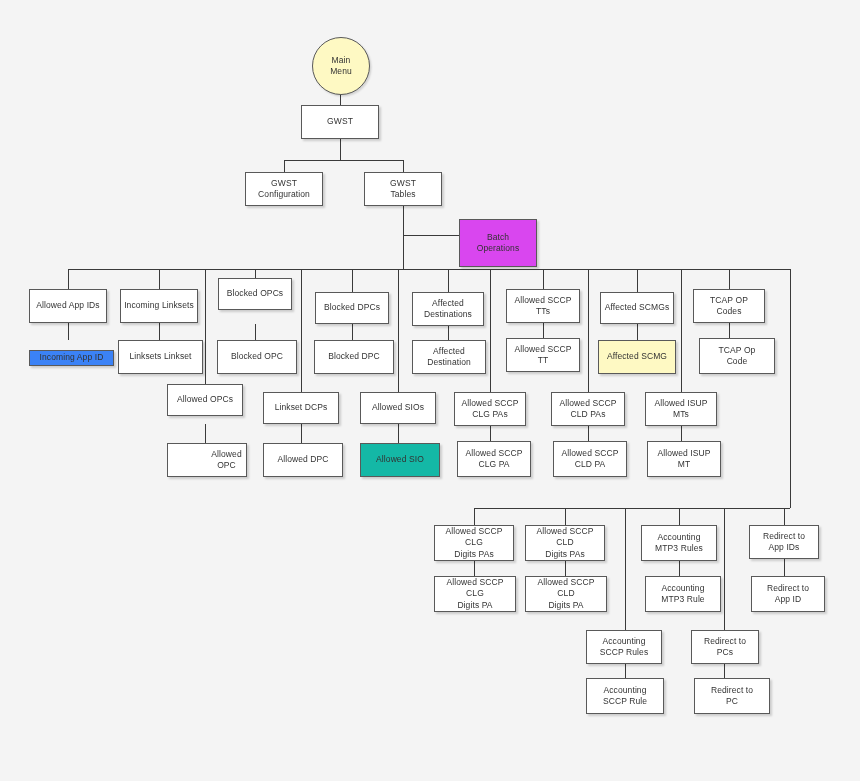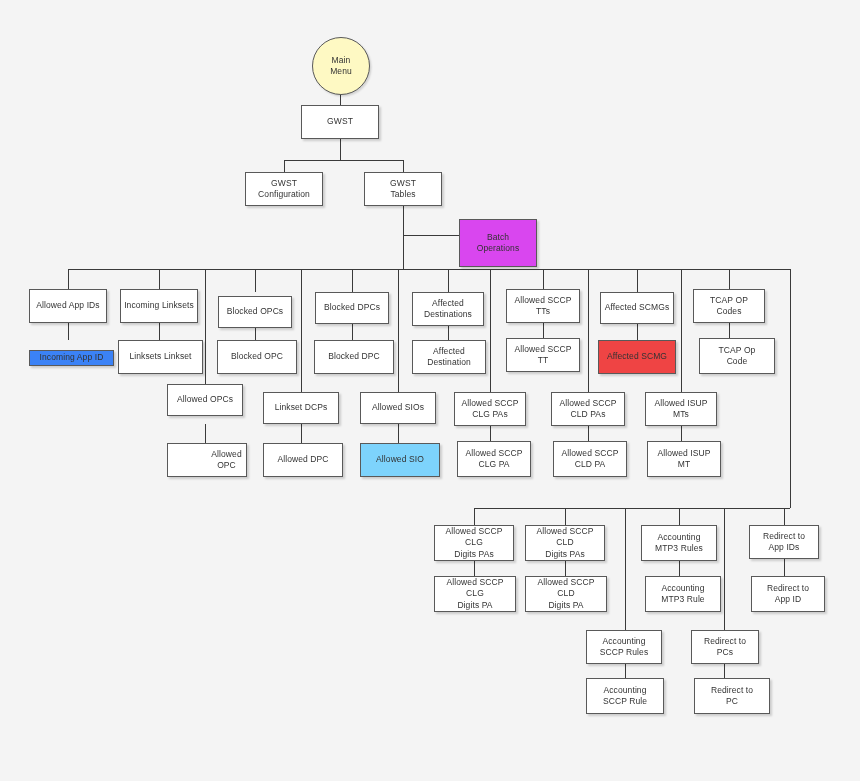--- a/index.html
+++ b/index.html
@@ -109,44 +109,44 @@
       <div class="node" style="left: 245px; top: 172px; width: 78px; height: 34px; background: rgb(255, 255, 255); border-color: rgb(89, 89, 89); color: rgb(51, 51, 51);">GWST
 Configuration</div>
       <div class="node" style="left: 364px; top: 172px; width: 78px; height: 34px; background: rgb(255, 255, 255); border-color: rgb(89, 89, 89); color: rgb(51, 51, 51);">GWST
 Tables</div>
       <div class="node" style="left: 459px; top: 219px; width: 78px; height: 48px; background: #d946ef; border-color: rgb(89, 89, 89); color: rgb(51, 51, 51);">Batch
 Operations</div>
       <div class="node" style="left: 29px; top: 289px; width: 78px; height: 34px; background: rgb(255, 255, 255); border-color: rgb(89, 89, 89); color: rgb(51, 51, 51);">Allowed App IDs</div>
       <div class="node" style="left: 29px; top: 350px; width: 85px; height: 16px; background: #3b82f6; border-color: rgb(89, 89, 89); color: rgb(51, 51, 51);">Incoming App ID</div>
       <div class="node" style="left: 120px; top: 289px; width: 78px; height: 34px; background: rgb(255, 255, 255); border-color: rgb(89, 89, 89); color: rgb(51, 51, 51);">Incoming Linksets</div>
       <div class="node" style="left: 118px; top: 340px; width: 85px; height: 34px; background: rgb(255, 255, 255); border-color: rgb(89, 89, 89); color: rgb(51, 51, 51);">Linksets Linkset</div>
-      <div class="node" style="left: 218px; top: 296px; width: 74px; height: 32px; background: rgb(255, 255, 255); border-color: rgb(89, 89, 89); color: rgb(51, 51, 51);">Blocked OPCs</div>
+      <div class="node" style="left: 218px; top: 278px; width: 74px; height: 32px; background: rgb(255, 255, 255); border-color: rgb(89, 89, 89); color: rgb(51, 51, 51);">Blocked OPCs</div>
       <div class="node" style="left: 217px; top: 340px; width: 80px; height: 34px; background: rgb(255, 255, 255); border-color: rgb(89, 89, 89); color: rgb(51, 51, 51);">Blocked OPC</div>
       <div class="node" style="left: 167px; top: 384px; width: 76px; height: 32px; background: rgb(255, 255, 255); border-color: rgb(89, 89, 89); color: rgb(51, 51, 51);">Allowed OPCs</div>
       <div class="node" style="left: 167px; top: 443px; width: 80px; height: 34px; background: rgb(255, 255, 255); border-color: rgb(89, 89, 89); color: rgb(51, 51, 51); padding-left: 41px;">Allowed OPC</div>
       <div class="node" style="left: 315px; top: 292px; width: 74px; height: 32px; background: rgb(255, 255, 255); border-color: rgb(89, 89, 89); color: rgb(51, 51, 51);">Blocked DPCs</div>
       <div class="node" style="left: 314px; top: 340px; width: 80px; height: 34px; background: rgb(255, 255, 255); border-color: rgb(89, 89, 89); color: rgb(51, 51, 51);">Blocked DPC</div>
       <div class="node" style="left: 263px; top: 392px; width: 76px; height: 32px; background: rgb(255, 255, 255); border-color: rgb(89, 89, 89); color: rgb(51, 51, 51);">Linkset DCPs</div>
       <div class="node" style="left: 263px; top: 443px; width: 80px; height: 34px; background: rgb(255, 255, 255); border-color: rgb(89, 89, 89); color: rgb(51, 51, 51);">Allowed DPC</div>
       <div class="node" style="left: 412px; top: 292px; width: 72px; height: 34px; background: rgb(255, 255, 255); border-color: rgb(89, 89, 89); color: rgb(51, 51, 51);">Affected
 Destinations</div>
       <div class="node" style="left: 412px; top: 340px; width: 74px; height: 34px; background: rgb(255, 255, 255); border-color: rgb(89, 89, 89); color: rgb(51, 51, 51);">Affected
 Destination</div>
       <div class="node" style="left: 360px; top: 392px; width: 76px; height: 32px; background: rgb(255, 255, 255); border-color: rgb(89, 89, 89); color: rgb(51, 51, 51);">Allowed SIOs</div>
-      <div class="node" style="left: 360px; top: 443px; width: 80px; height: 34px; background: #7dd3fc; border-color: rgb(89, 89, 89); color: rgb(51, 51, 51);">Allowed SIO</div>
+      <div class="node" style="left: 360px; top: 443px; width: 80px; height: 34px; background: #14b8a6; border-color: rgb(89, 89, 89); color: rgb(51, 51, 51);">Allowed SIO</div>
       <div class="node" style="left: 506px; top: 289px; width: 74px; height: 34px; background: rgb(255, 255, 255); border-color: rgb(89, 89, 89); color: rgb(51, 51, 51);">Allowed SCCP
 TTs</div>
       <div class="node" style="left: 506px; top: 338px; width: 74px; height: 34px; background: rgb(255, 255, 255); border-color: rgb(89, 89, 89); color: rgb(51, 51, 51);">Allowed SCCP
 TT</div>
       <div class="node" style="left: 454px; top: 392px; width: 72px; height: 34px; background: rgb(255, 255, 255); border-color: rgb(89, 89, 89); color: rgb(51, 51, 51);">Allowed SCCP
 CLG PAs</div>
       <div class="node" style="left: 457px; top: 441px; width: 74px; height: 36px; background: rgb(255, 255, 255); border-color: rgb(89, 89, 89); color: rgb(51, 51, 51);">Allowed SCCP
 CLG PA</div>
       <div class="node" style="left: 600px; top: 292px; width: 74px; height: 32px; background: rgb(255, 255, 255); border-color: rgb(89, 89, 89); color: rgb(51, 51, 51);">Affected SCMGs</div>
-      <div class="node" style="left: 598px; top: 340px; width: 78px; height: 34px; background: #ef4444; border-color: rgb(89, 89, 89); color: rgb(51, 51, 51);">Affected SCMG</div>
+      <div class="node" style="left: 598px; top: 340px; width: 78px; height: 34px; background: #fef9c3; border-color: rgb(89, 89, 89); color: rgb(51, 51, 51);">Affected SCMG</div>
       <div class="node" style="left: 551px; top: 392px; width: 74px; height: 34px; background: rgb(255, 255, 255); border-color: rgb(89, 89, 89); color: rgb(51, 51, 51);">Allowed SCCP
 CLD PAs</div>
       <div class="node" style="left: 553px; top: 441px; width: 74px; height: 36px; background: rgb(255, 255, 255); border-color: rgb(89, 89, 89); color: rgb(51, 51, 51);">Allowed SCCP
 CLD PA</div>
       <div class="node" style="left: 693px; top: 289px; width: 72px; height: 34px; background: rgb(255, 255, 255); border-color: rgb(89, 89, 89); color: rgb(51, 51, 51);">TCAP OP
 Codes</div>
       <div class="node" style="left: 699px; top: 338px; width: 76px; height: 36px; background: rgb(255, 255, 255); border-color: rgb(89, 89, 89); color: rgb(51, 51, 51);">TCAP Op
 Code</div>
       <div class="node" style="left: 645px; top: 392px; width: 72px; height: 34px; background: rgb(255, 255, 255); border-color: rgb(89, 89, 89); color: rgb(51, 51, 51);">Allowed ISUP
 MTs</div>

